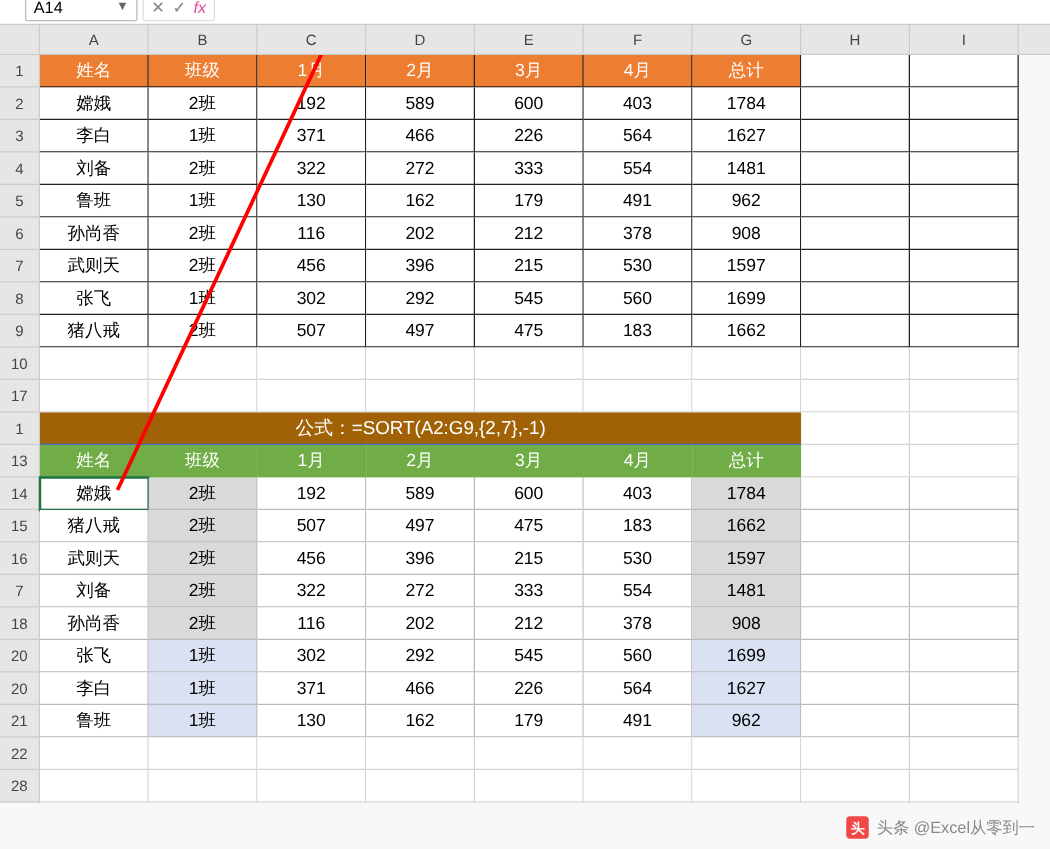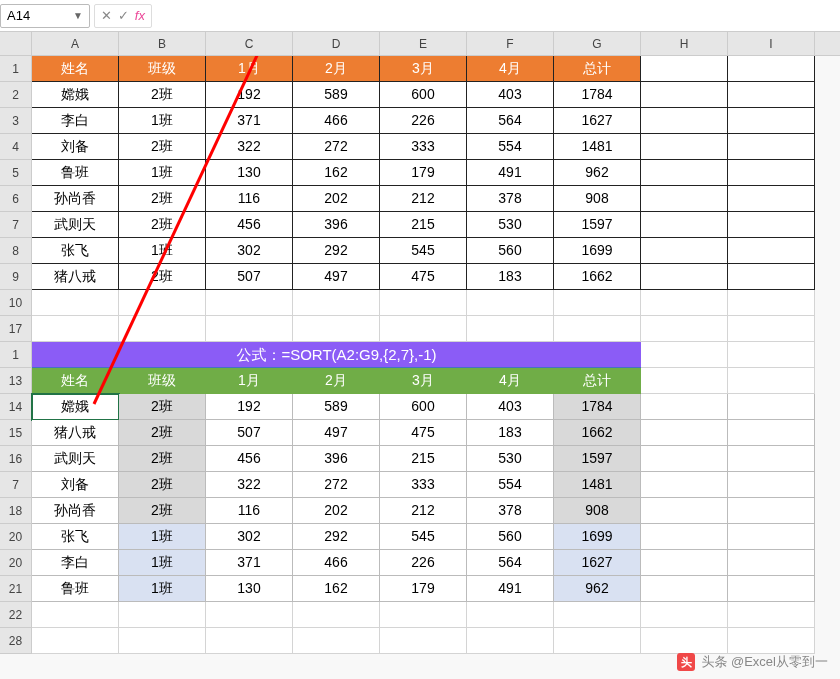--- a/index.html
+++ b/index.html
@@ -7,25 +7,25 @@
       font-family: "Microsoft YaHei", Arial, sans-serif;
       font-size: 13px;
       background: #f8f8f8;
       width: 840px;
       height: 679px;
       overflow: hidden;
       position: relative;
     }
     .formula-bar {
       display: flex;
-      align-items: center;
+      align-items: flex-end;
       background: #fff;
       border-bottom: 1px solid #ccc;
-      height: 32px;
-      padding: 2px 0;
+      height: 20px;
+      padding: 2px 20px;
       gap: 4px;
     }
     .name-box {
       width: 90px;
       height: 24px;
       border: 1px solid #bbb;
       display: flex;
       align-items: center;
       padding: 0 6px;
       background: #fff;
@@ -98,21 +98,21 @@
       line-height: 25px;
       font-size: 14px;
       background: #fff;
       overflow: hidden;
       white-space: nowrap;
     }
     .hdr-orange { background: #ED7D31; color: #fff; border-right: 1px solid #222; border-bottom: 1px solid #222; font-weight: normal; }
     .tbl1 .cell { border-right: 1px solid #222; border-bottom: 1px solid #222; }
     .hdr-green { background: #70AD47; color: #fff; border-right: 1px solid #70AD47; border-bottom: 1px solid #70AD47; }
     .formula-banner {
-      background: #8b5cf6;
+      background: #a16207;
       color: #fff;
       width: 609px;
       height: 26px;
       text-align: center;
       line-height: 26px;
       font-size: 15px;
       border-bottom: 1px solid #4472C4;
     }
     .tbl2 .cell { border-right: 1px solid #bbb; border-bottom: 1px solid #bbb; }
     .grey-fill { background: #D9D9D9; }

